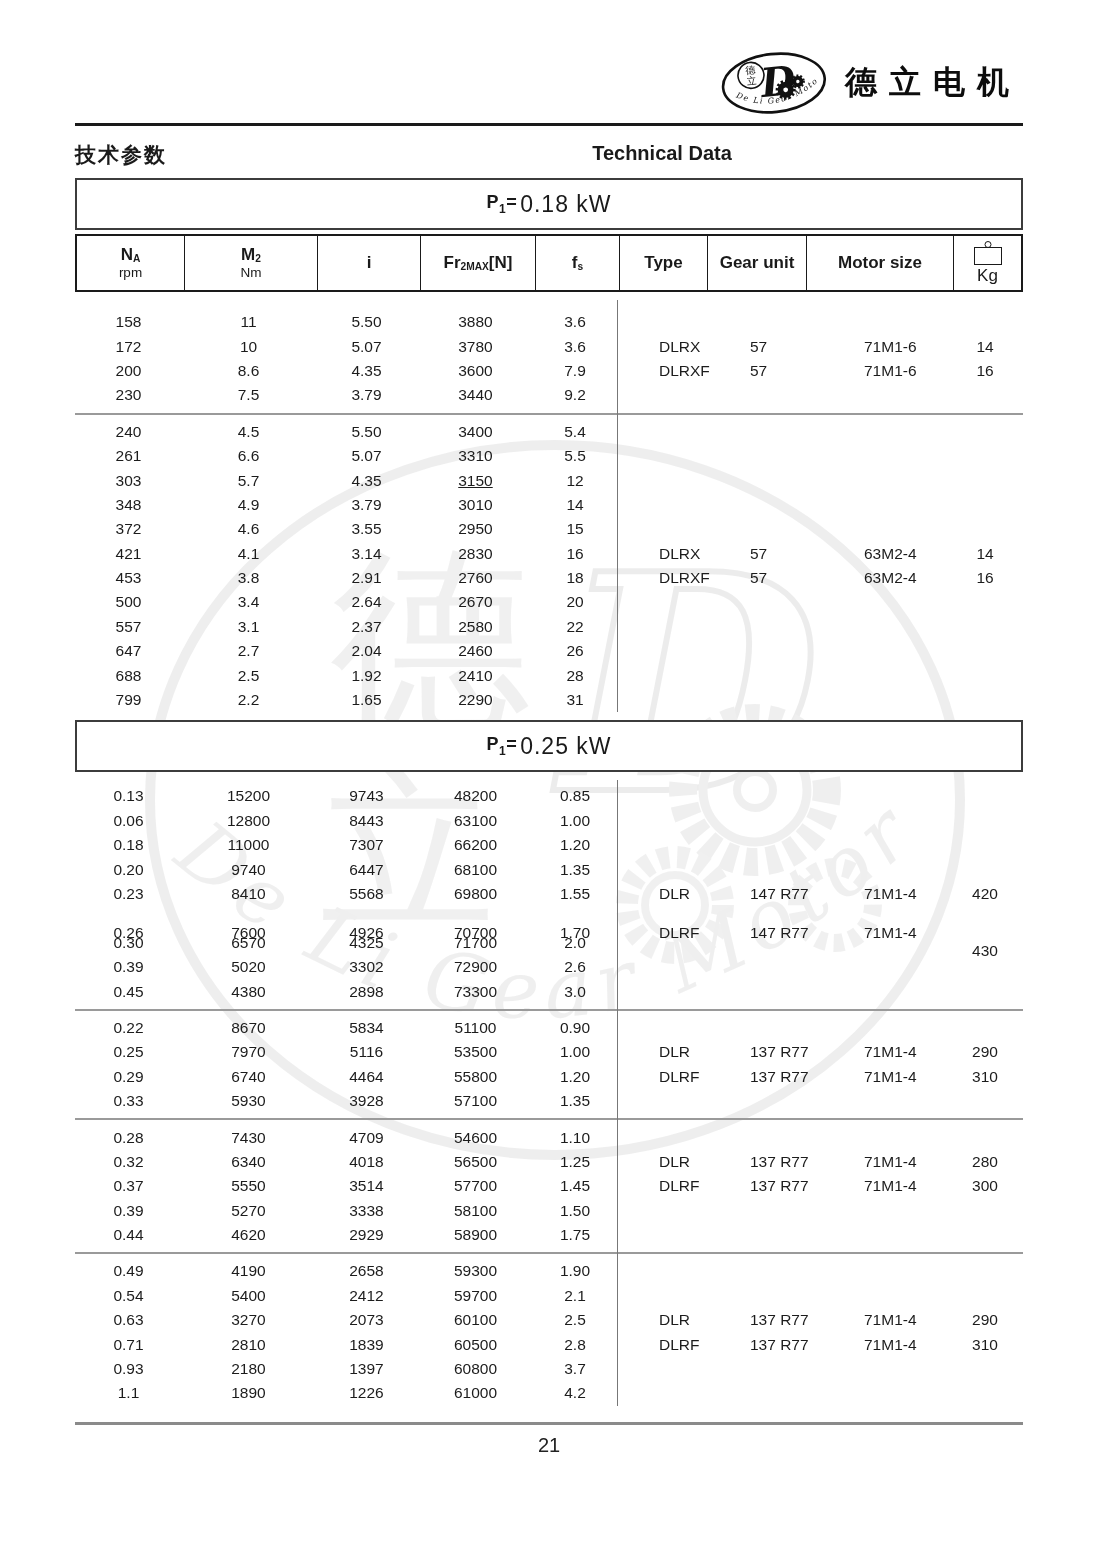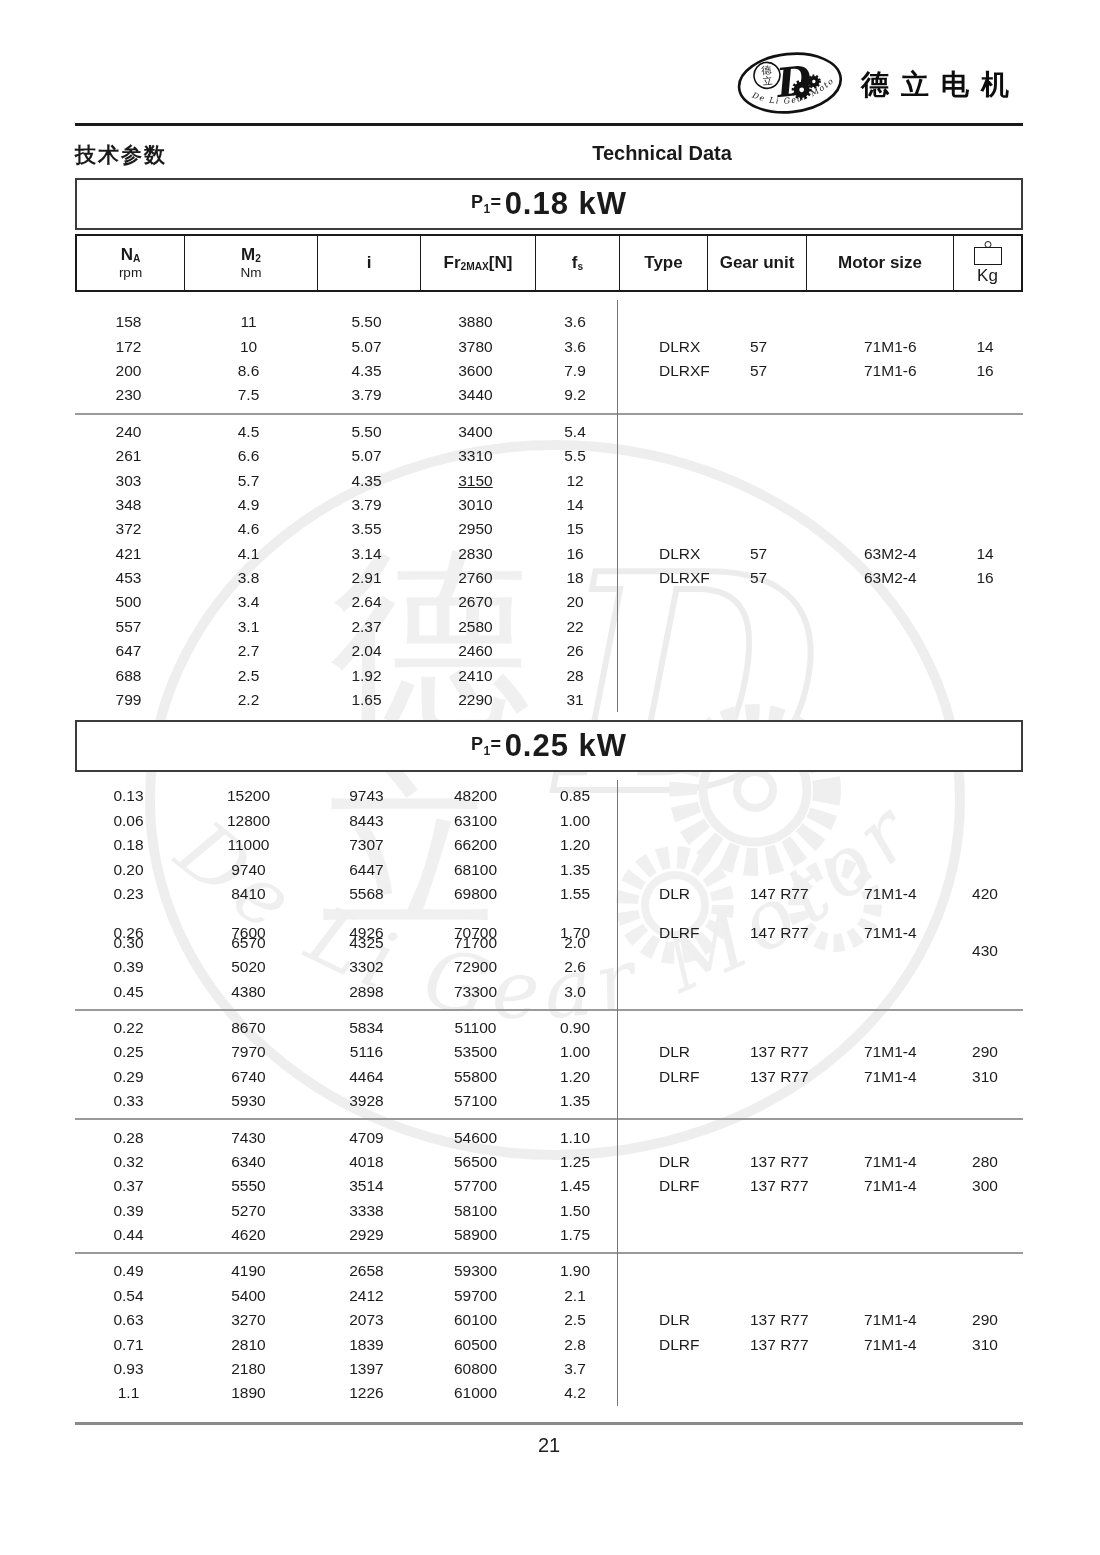--- a/index.html
+++ b/index.html
@@ -9,35 +9,35 @@
     background:#fff;overflow:hidden;
     font-family:"Liberation Sans",sans-serif;color:#1a1a1a;
   }
   .watermark{position:absolute;left:0;top:0;z-index:0;pointer-events:none}
   .content{position:relative;z-index:1;margin-left:75px;width:948px}
 
   
   .logo-row{position:relative;height:123px}
   .brand{position:absolute;right:2px;top:50px;display:flex;align-items:center;gap:16px}
   .brand-cn{
-    font-family:Liberation Sans, sans-serif;font-weight:700;font-size:28px;
+    font-family:Liberation Mono, monospace;font-weight:700;font-size:32px;
     letter-spacing:12px;color:#0d0d0d;white-space:nowrap;line-height:1;
   }
   .logo{display:block}
   .top-rule{height:3px;background:#1a1a1a}
 
   .titles-row{position:relative;height:34px;margin-top:12px}
   .title-cn{position:absolute;left:0;top:3px;font-size:21px;font-weight:700;letter-spacing:2px}
   .title-en{position:absolute;left:587px;top:4px;transform:translateX(-50%);font-size:20px;font-weight:700;white-space:nowrap}
 
   
   .banner{margin-top:6px;border:2px solid #3c3c3c;height:52px;display:flex;align-items:center;justify-content:center;background:#fff}
   .banner .plabel{font-weight:700;font-size:18px;letter-spacing:.5px}
   .banner sub{font-size:12px;font-weight:700}
-  .banner .pvalue{font-weight:700;font-size:31px;letter-spacing:1px;margin-left:3px;white-space:nowrap}
+  .banner .pvalue{font-weight:400;font-size:23px;letter-spacing:1px;margin-left:3px;white-space:nowrap}
 
   
   .colheader{
     margin-top:4px;border:2px solid #1a1a1a;display:grid;
     grid-template-columns:107px 133px 103px 115px 84px 88px 99px 147px 68px;
     height:58px;background:#fff;
   }
   .hcell{border-left:1.5px solid #1a1a1a;display:flex;flex-direction:column;align-items:center;justify-content:center;font-weight:700;font-size:17px;line-height:1.15;text-align:center}
   .hcell:first-child{border-left:none}
   .hcell sub{font-size:.6em;font-weight:700;vertical-align:-0.2em}

